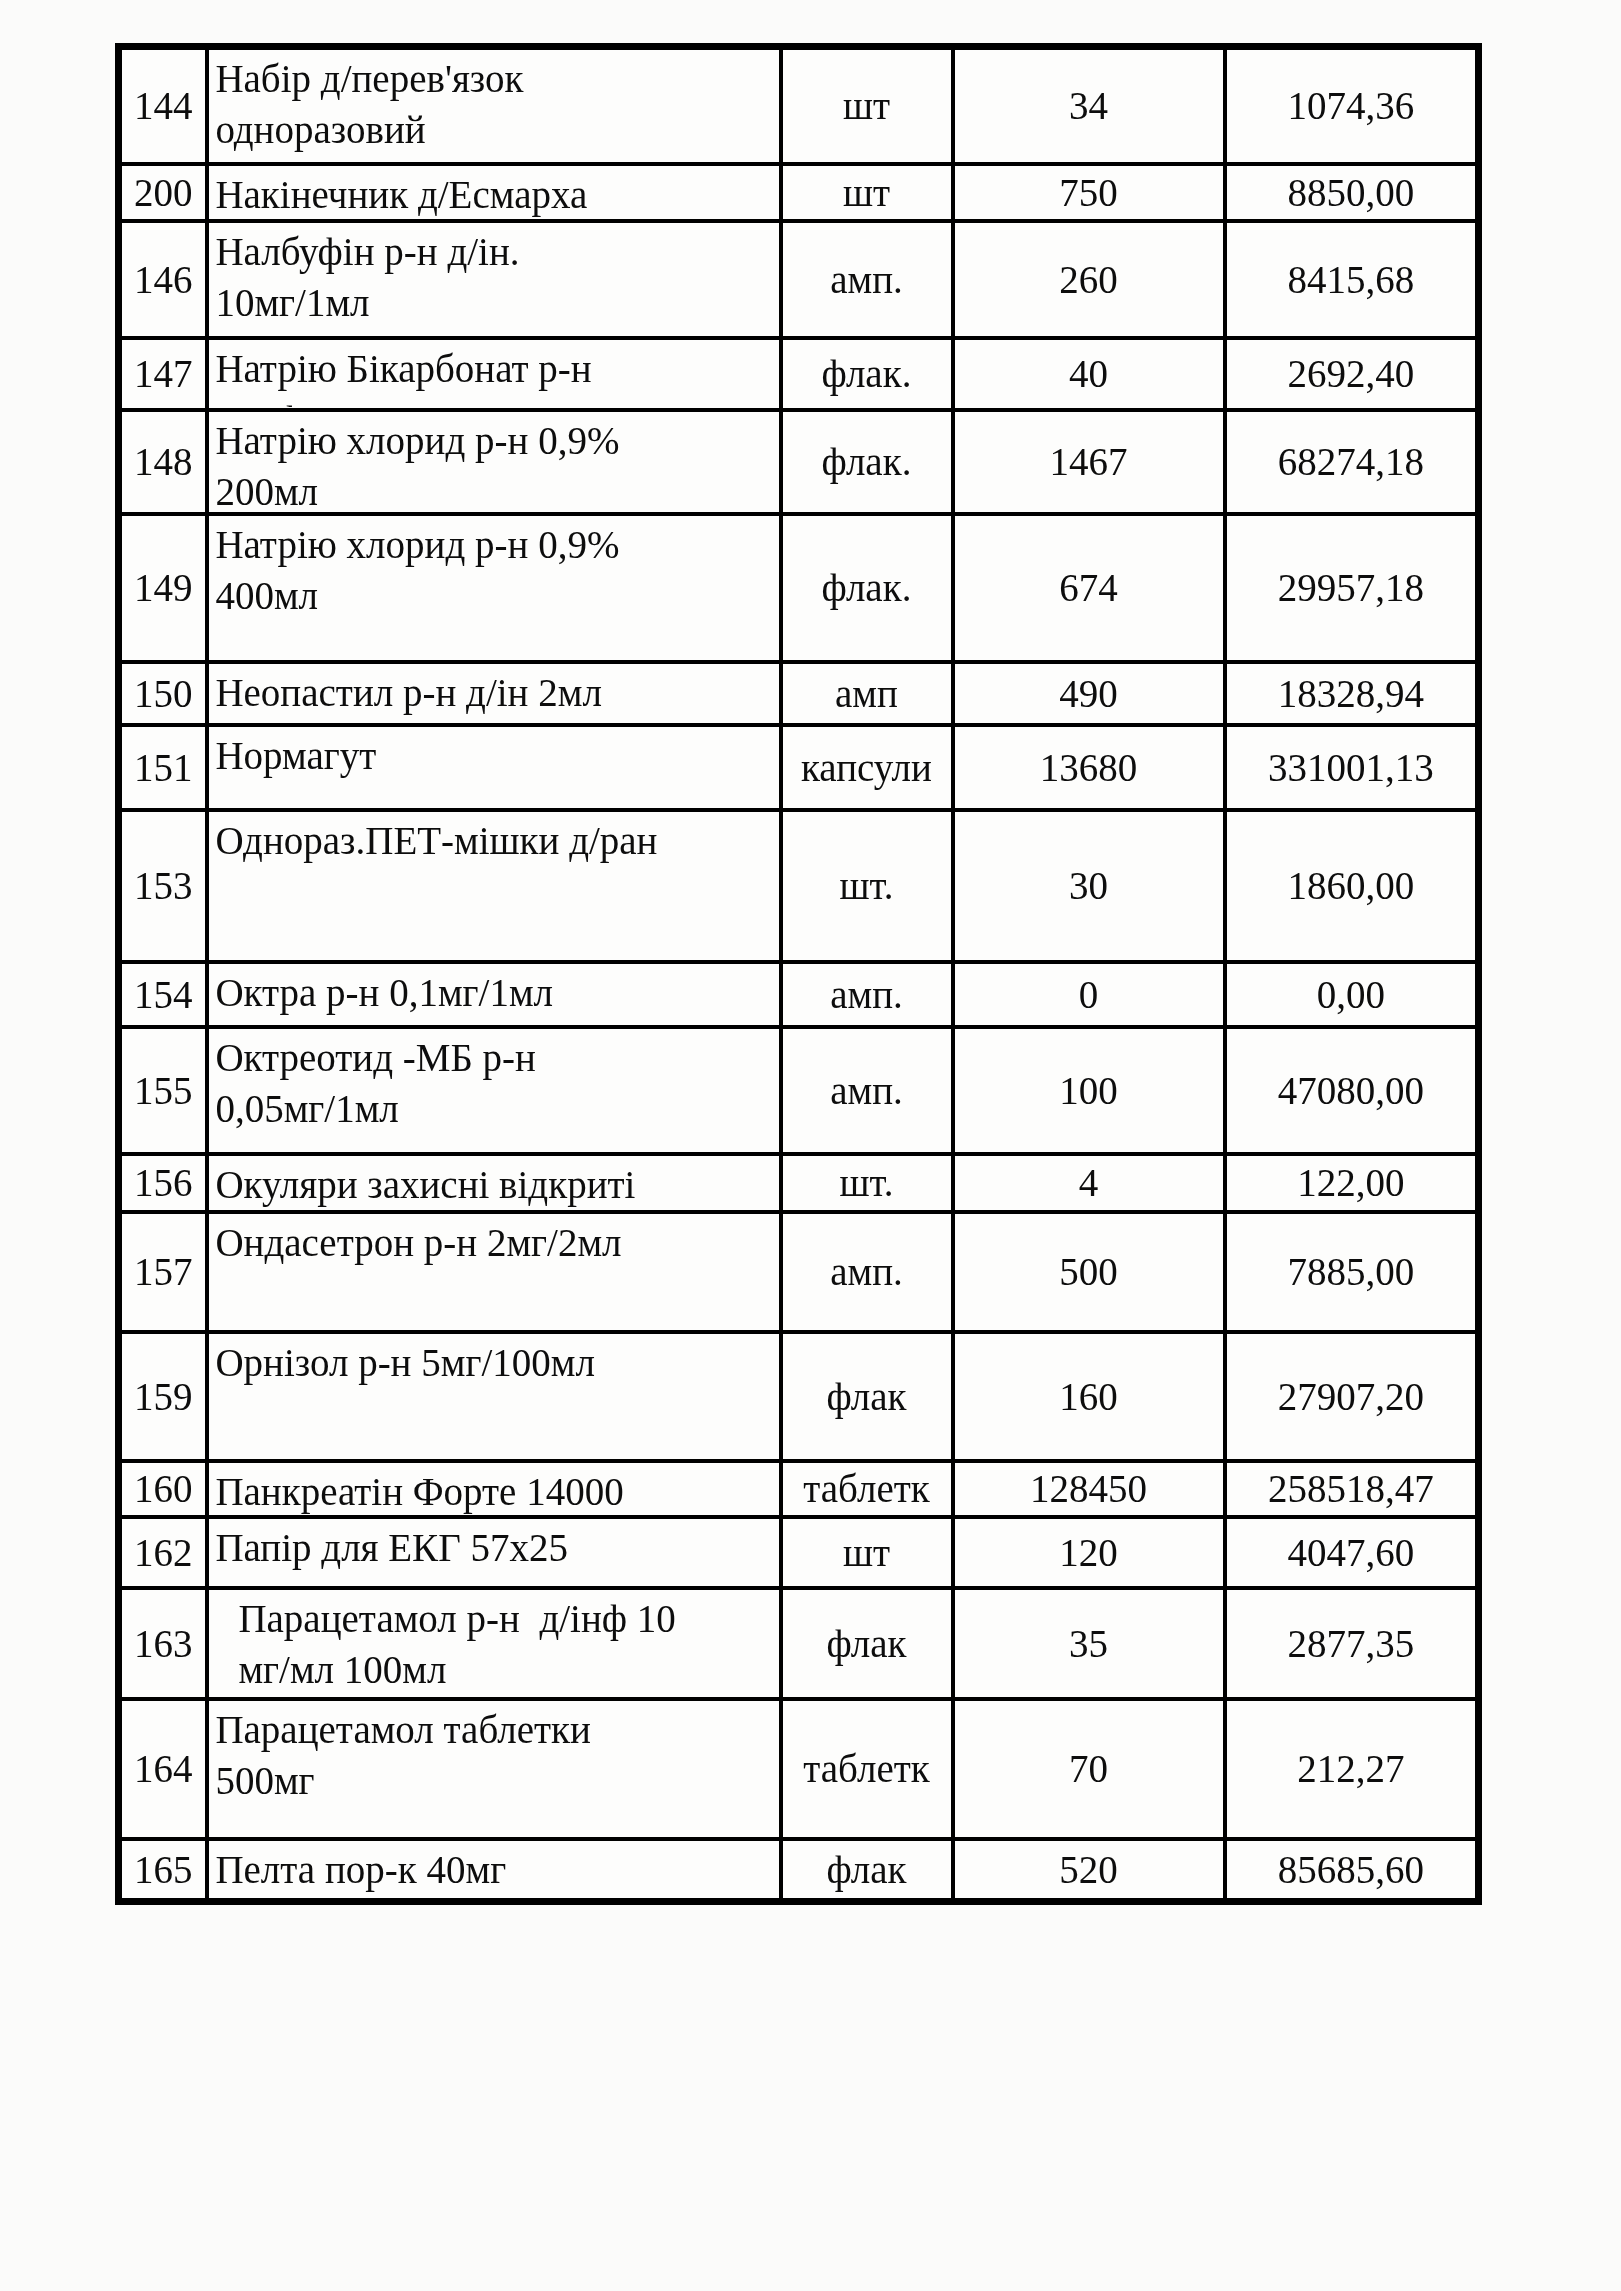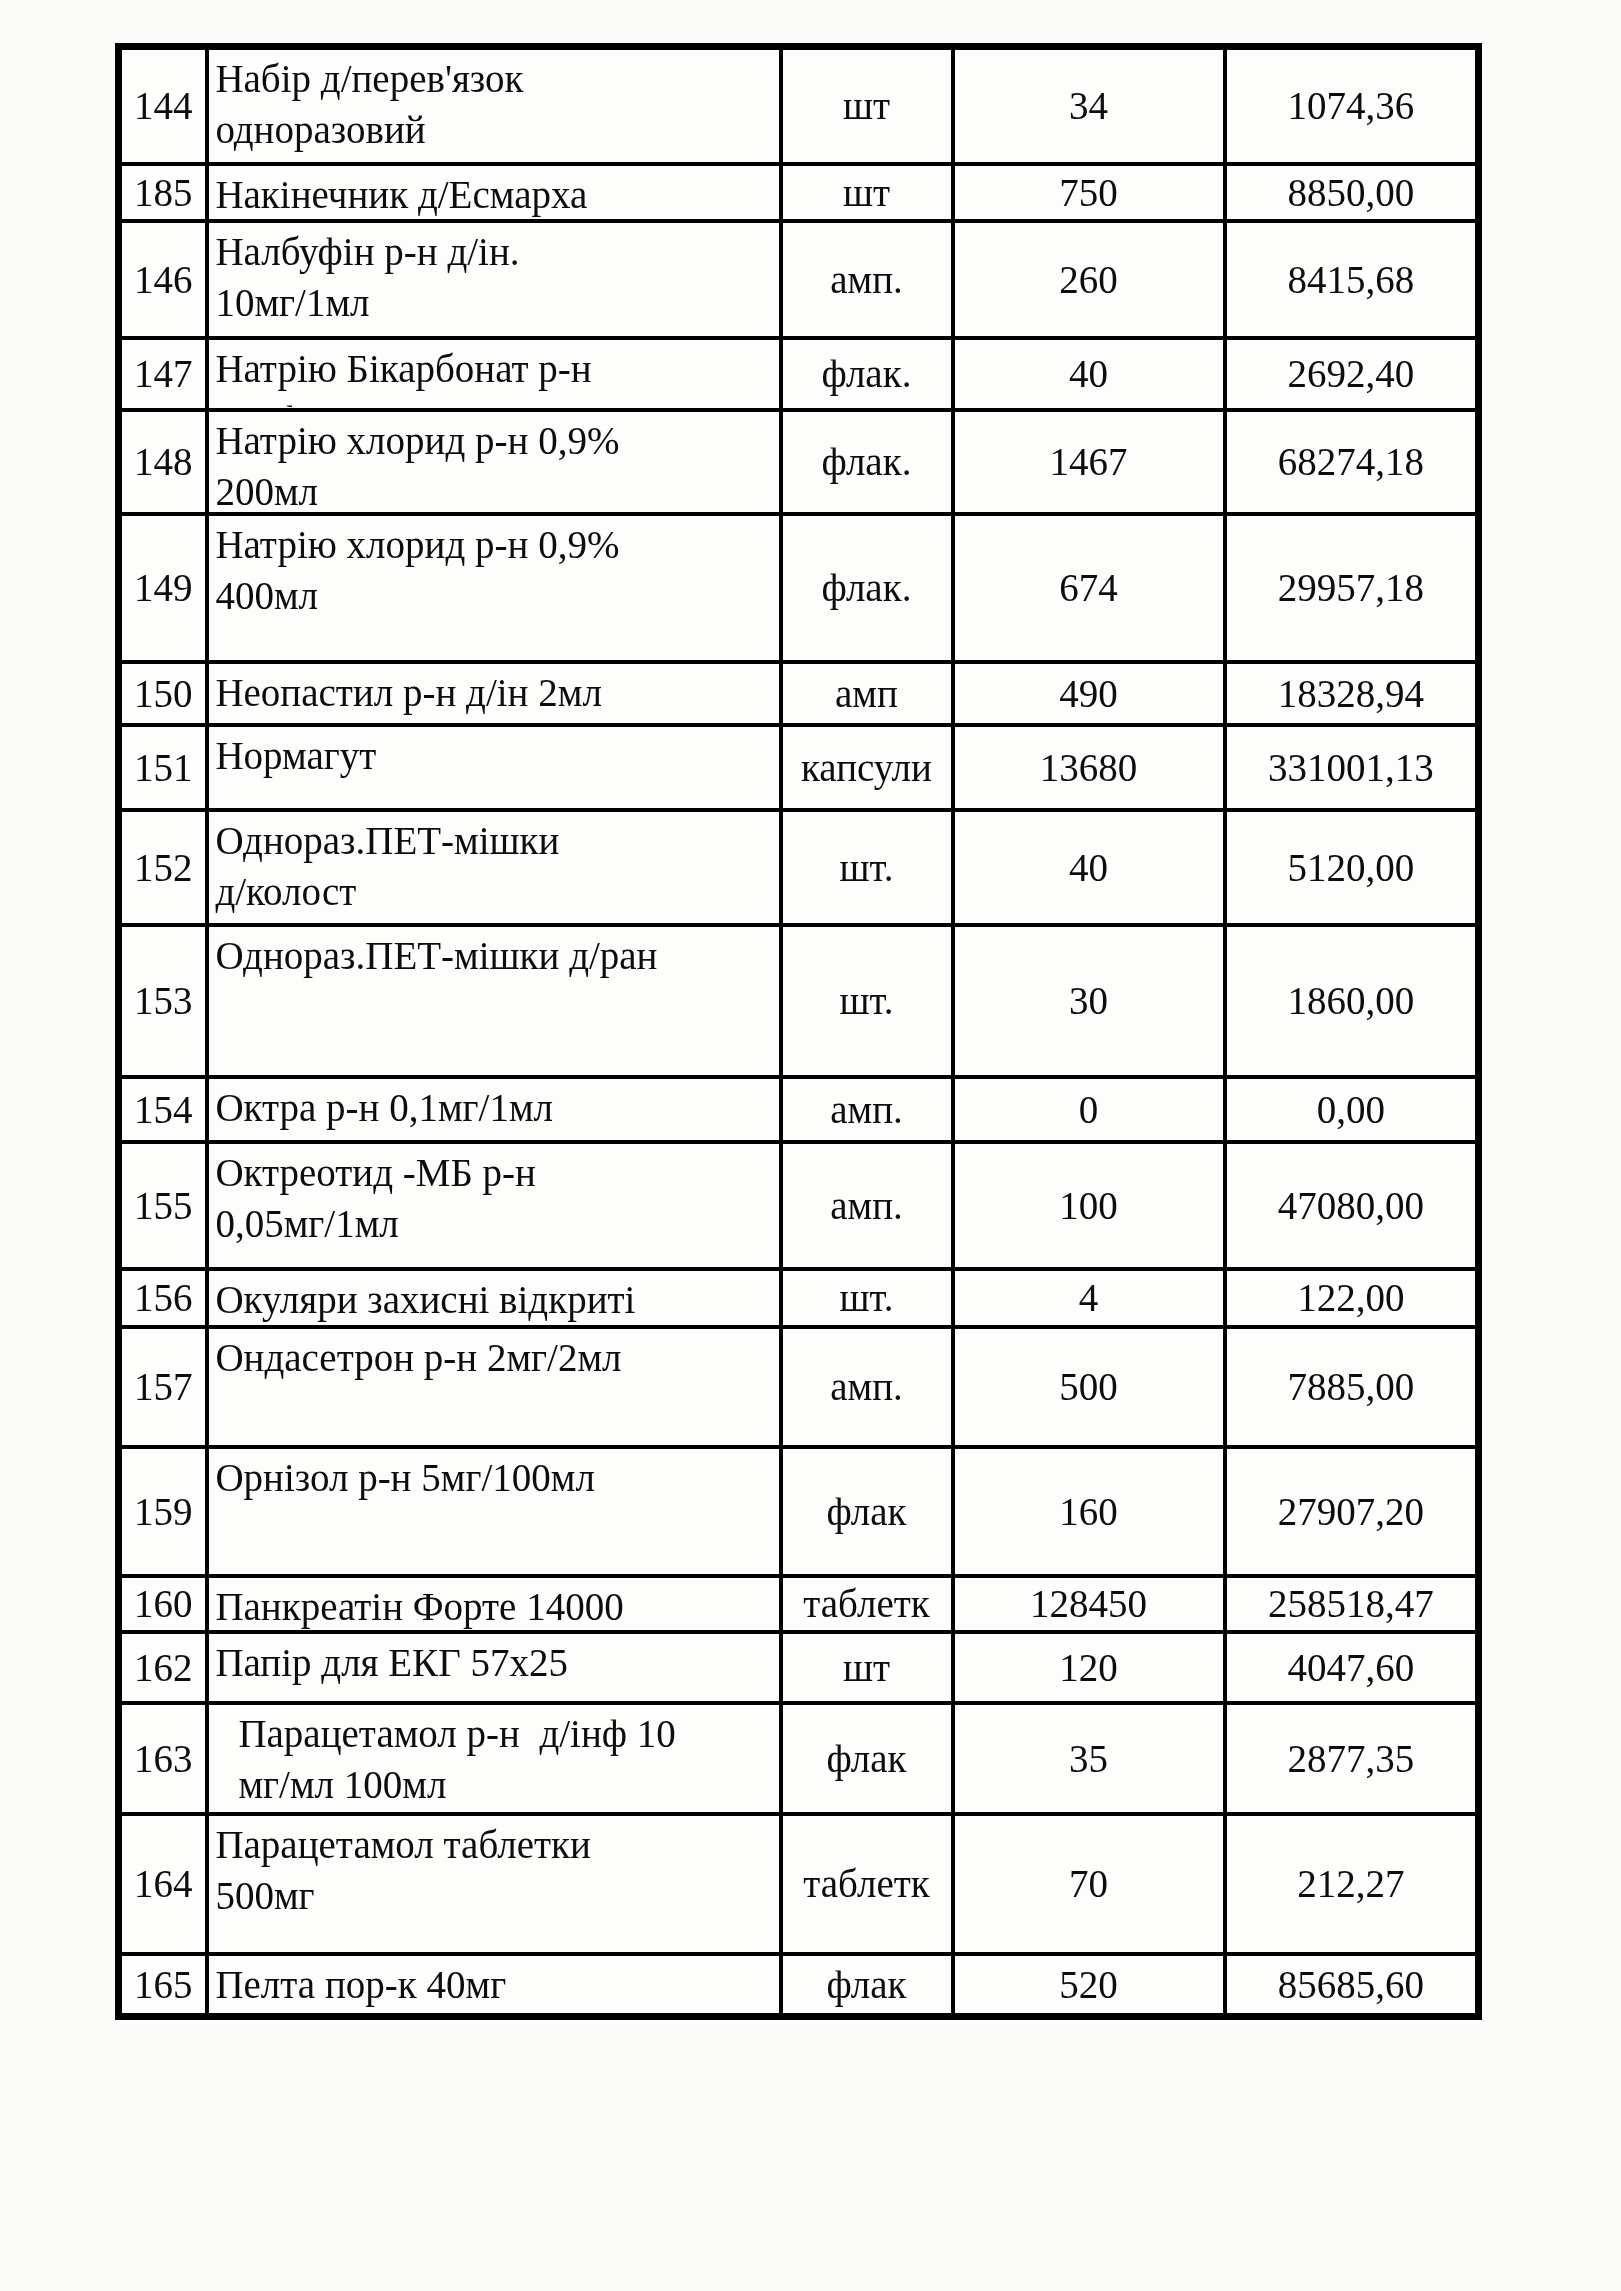--- a/index.html
+++ b/index.html
@@ -72,21 +72,21 @@
             <div class="name-clip" style="height: 111px;">
               <div class="name-line">Набір д/перев'язок</div>
               <div class="name-line">одноразовий</div>
             </div>
           </td>
           <td class="c-unit">шт</td>
           <td class="c-qty">34</td>
           <td class="c-amt">1074,36</td>
         </tr>
         <tr style="height: 57px;">
-          <td class="c-num">185</td>
+          <td class="c-num">200</td>
           <td class="c-name">
             <div class="name-clip" style="height: 51px;">
               <div class="name-line">Накінечник д/Есмарха</div>
             </div>
           </td>
           <td class="c-unit">шт</td>
           <td class="c-qty">750</td>
           <td class="c-amt">8850,00</td>
         </tr>
         <tr style="height: 117px;">
@@ -151,32 +151,20 @@
         <tr style="height: 85px;">
           <td class="c-num">151</td>
           <td class="c-name">
             <div class="name-clip" style="height: 79px;">
               <div class="name-line">Нормагут</div>
             </div>
           </td>
           <td class="c-unit">капсули</td>
           <td class="c-qty">13680</td>
           <td class="c-amt">331001,13</td>
-        </tr>
-        <tr style="height: 115px;">
-          <td class="c-num">152</td>
-          <td class="c-name">
-            <div class="name-clip" style="height: 109px;">
-              <div class="name-line">Однораз.ПЕТ-мішки</div>
-              <div class="name-line">д/колост</div>
-            </div>
-          </td>
-          <td class="c-unit">шт.</td>
-          <td class="c-qty">40</td>
-          <td class="c-amt">5120,00</td>
         </tr>
         <tr style="height: 152px;">
           <td class="c-num">153</td>
           <td class="c-name">
             <div class="name-clip" style="height: 146px;">
               <div class="name-line">Однораз.ПЕТ-мішки д/ран</div>
             </div>
           </td>
           <td class="c-unit">шт.</td>
           <td class="c-qty">30</td>

